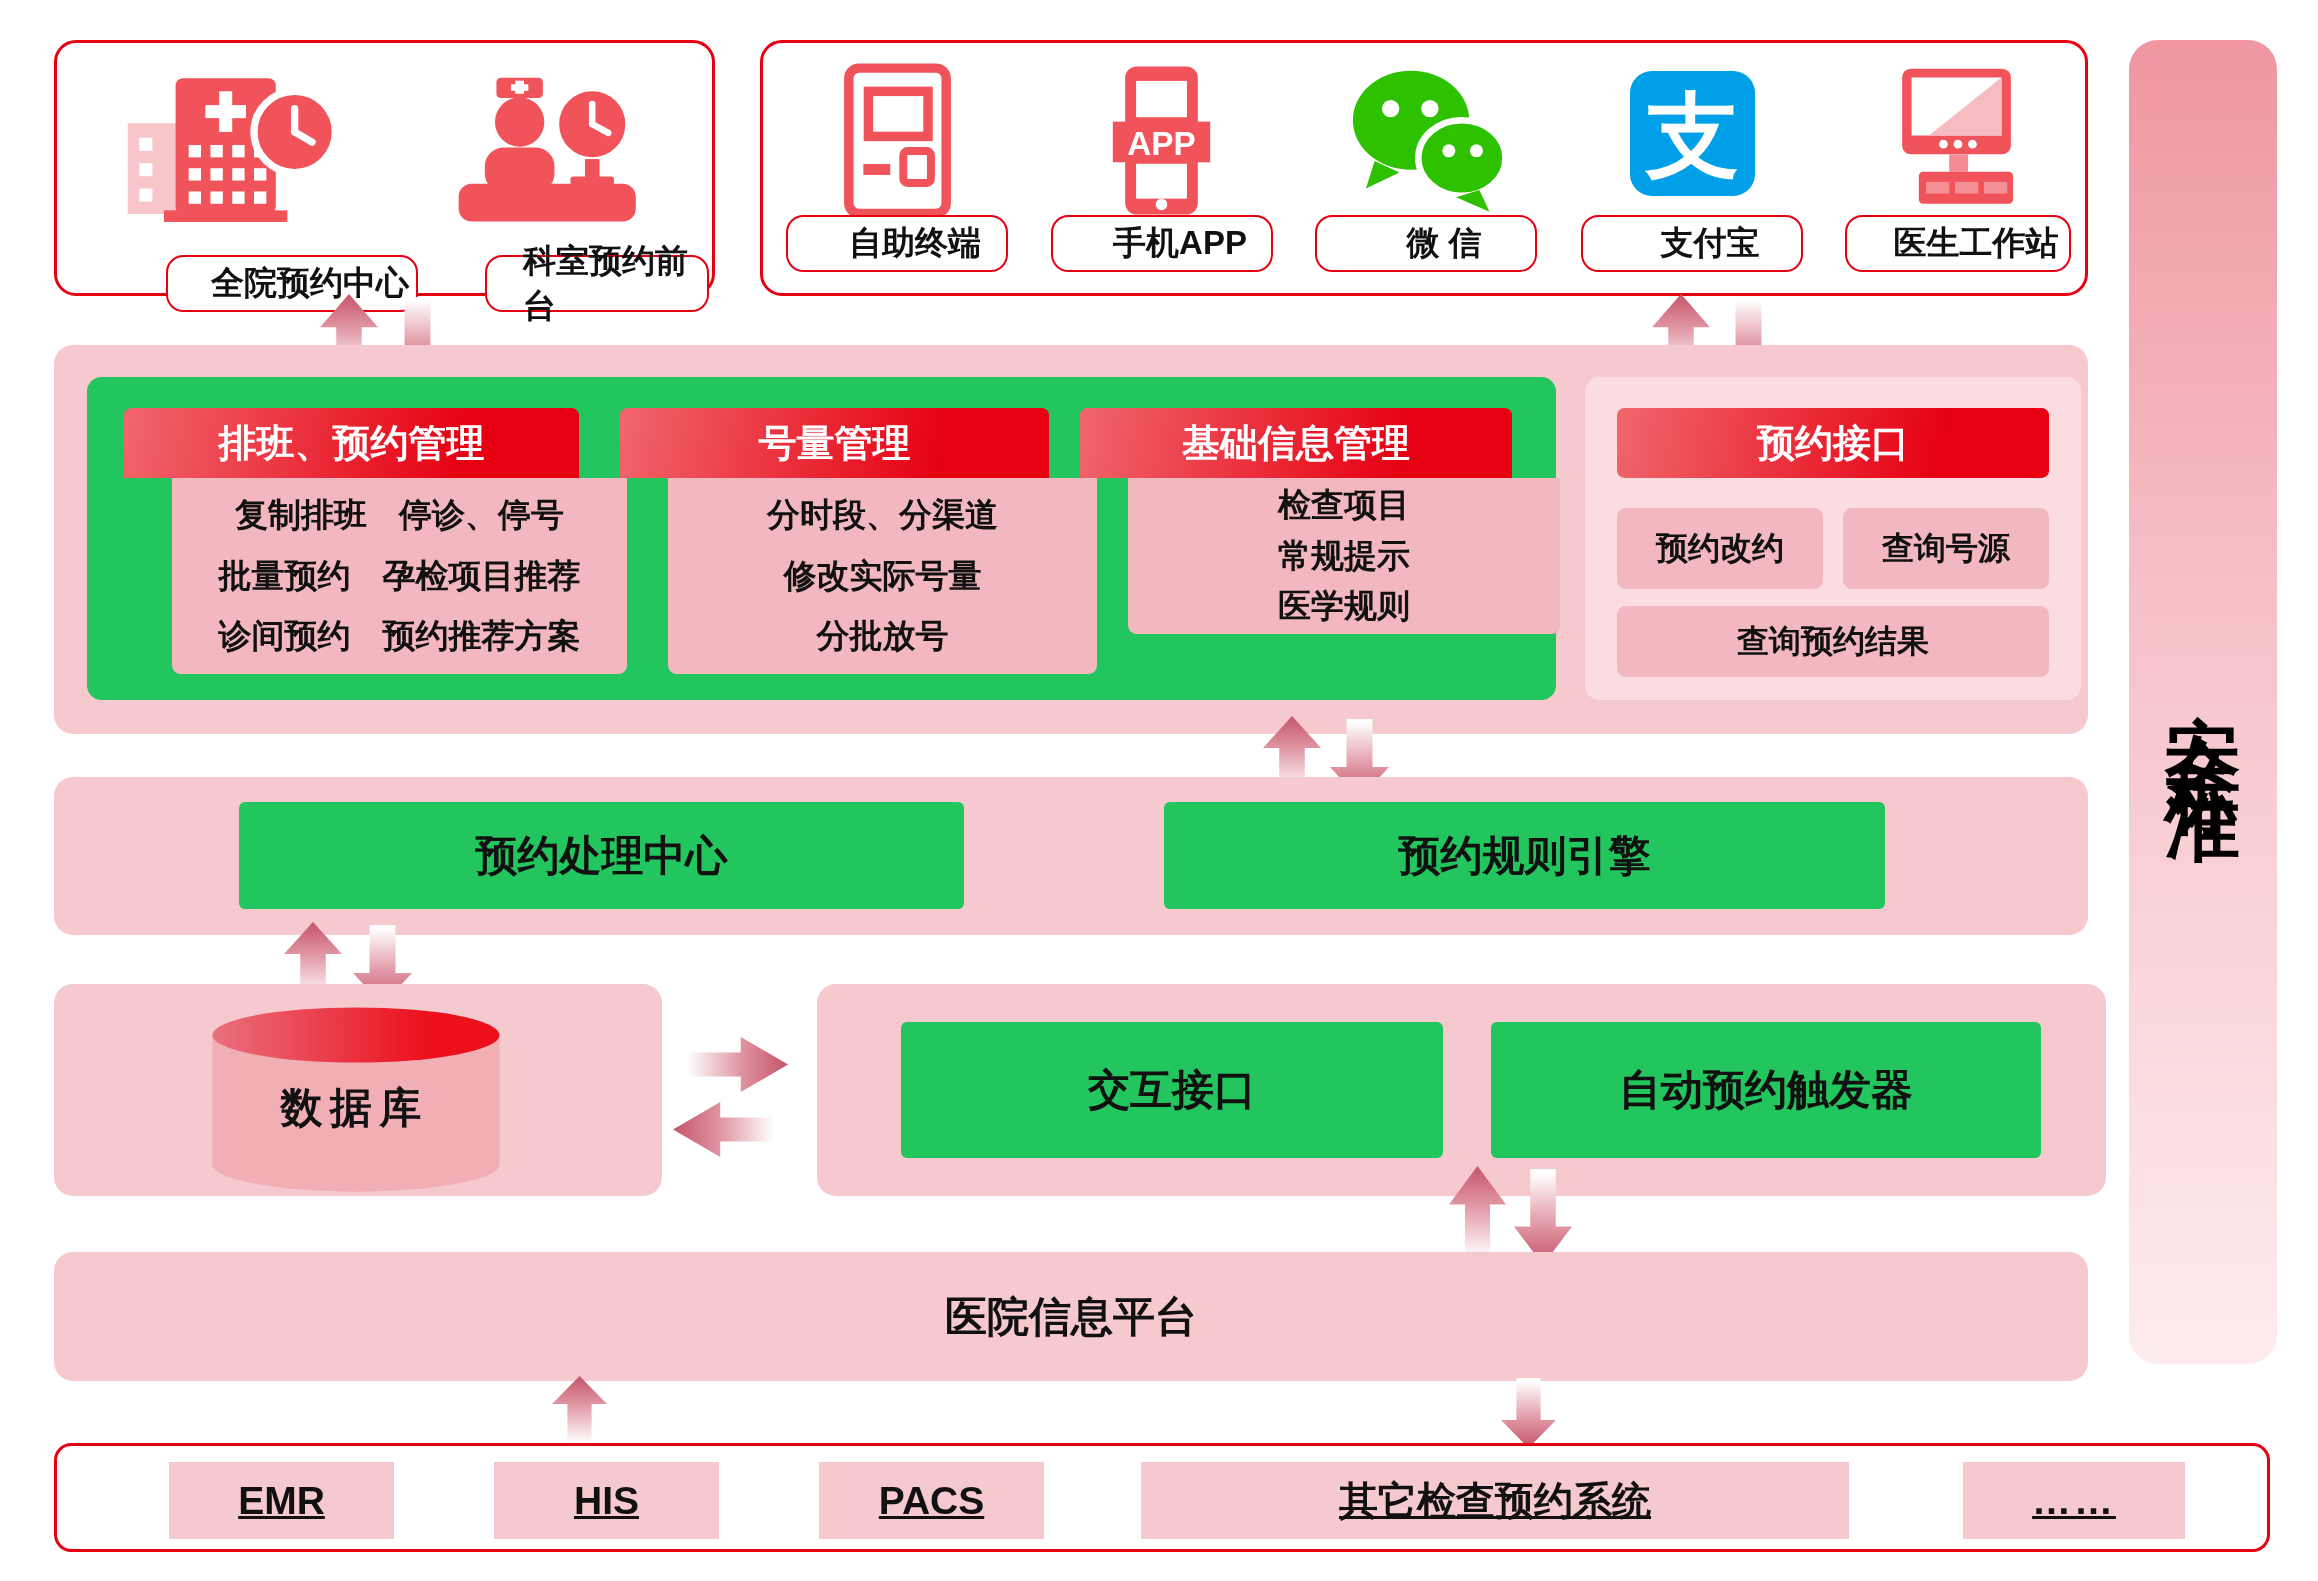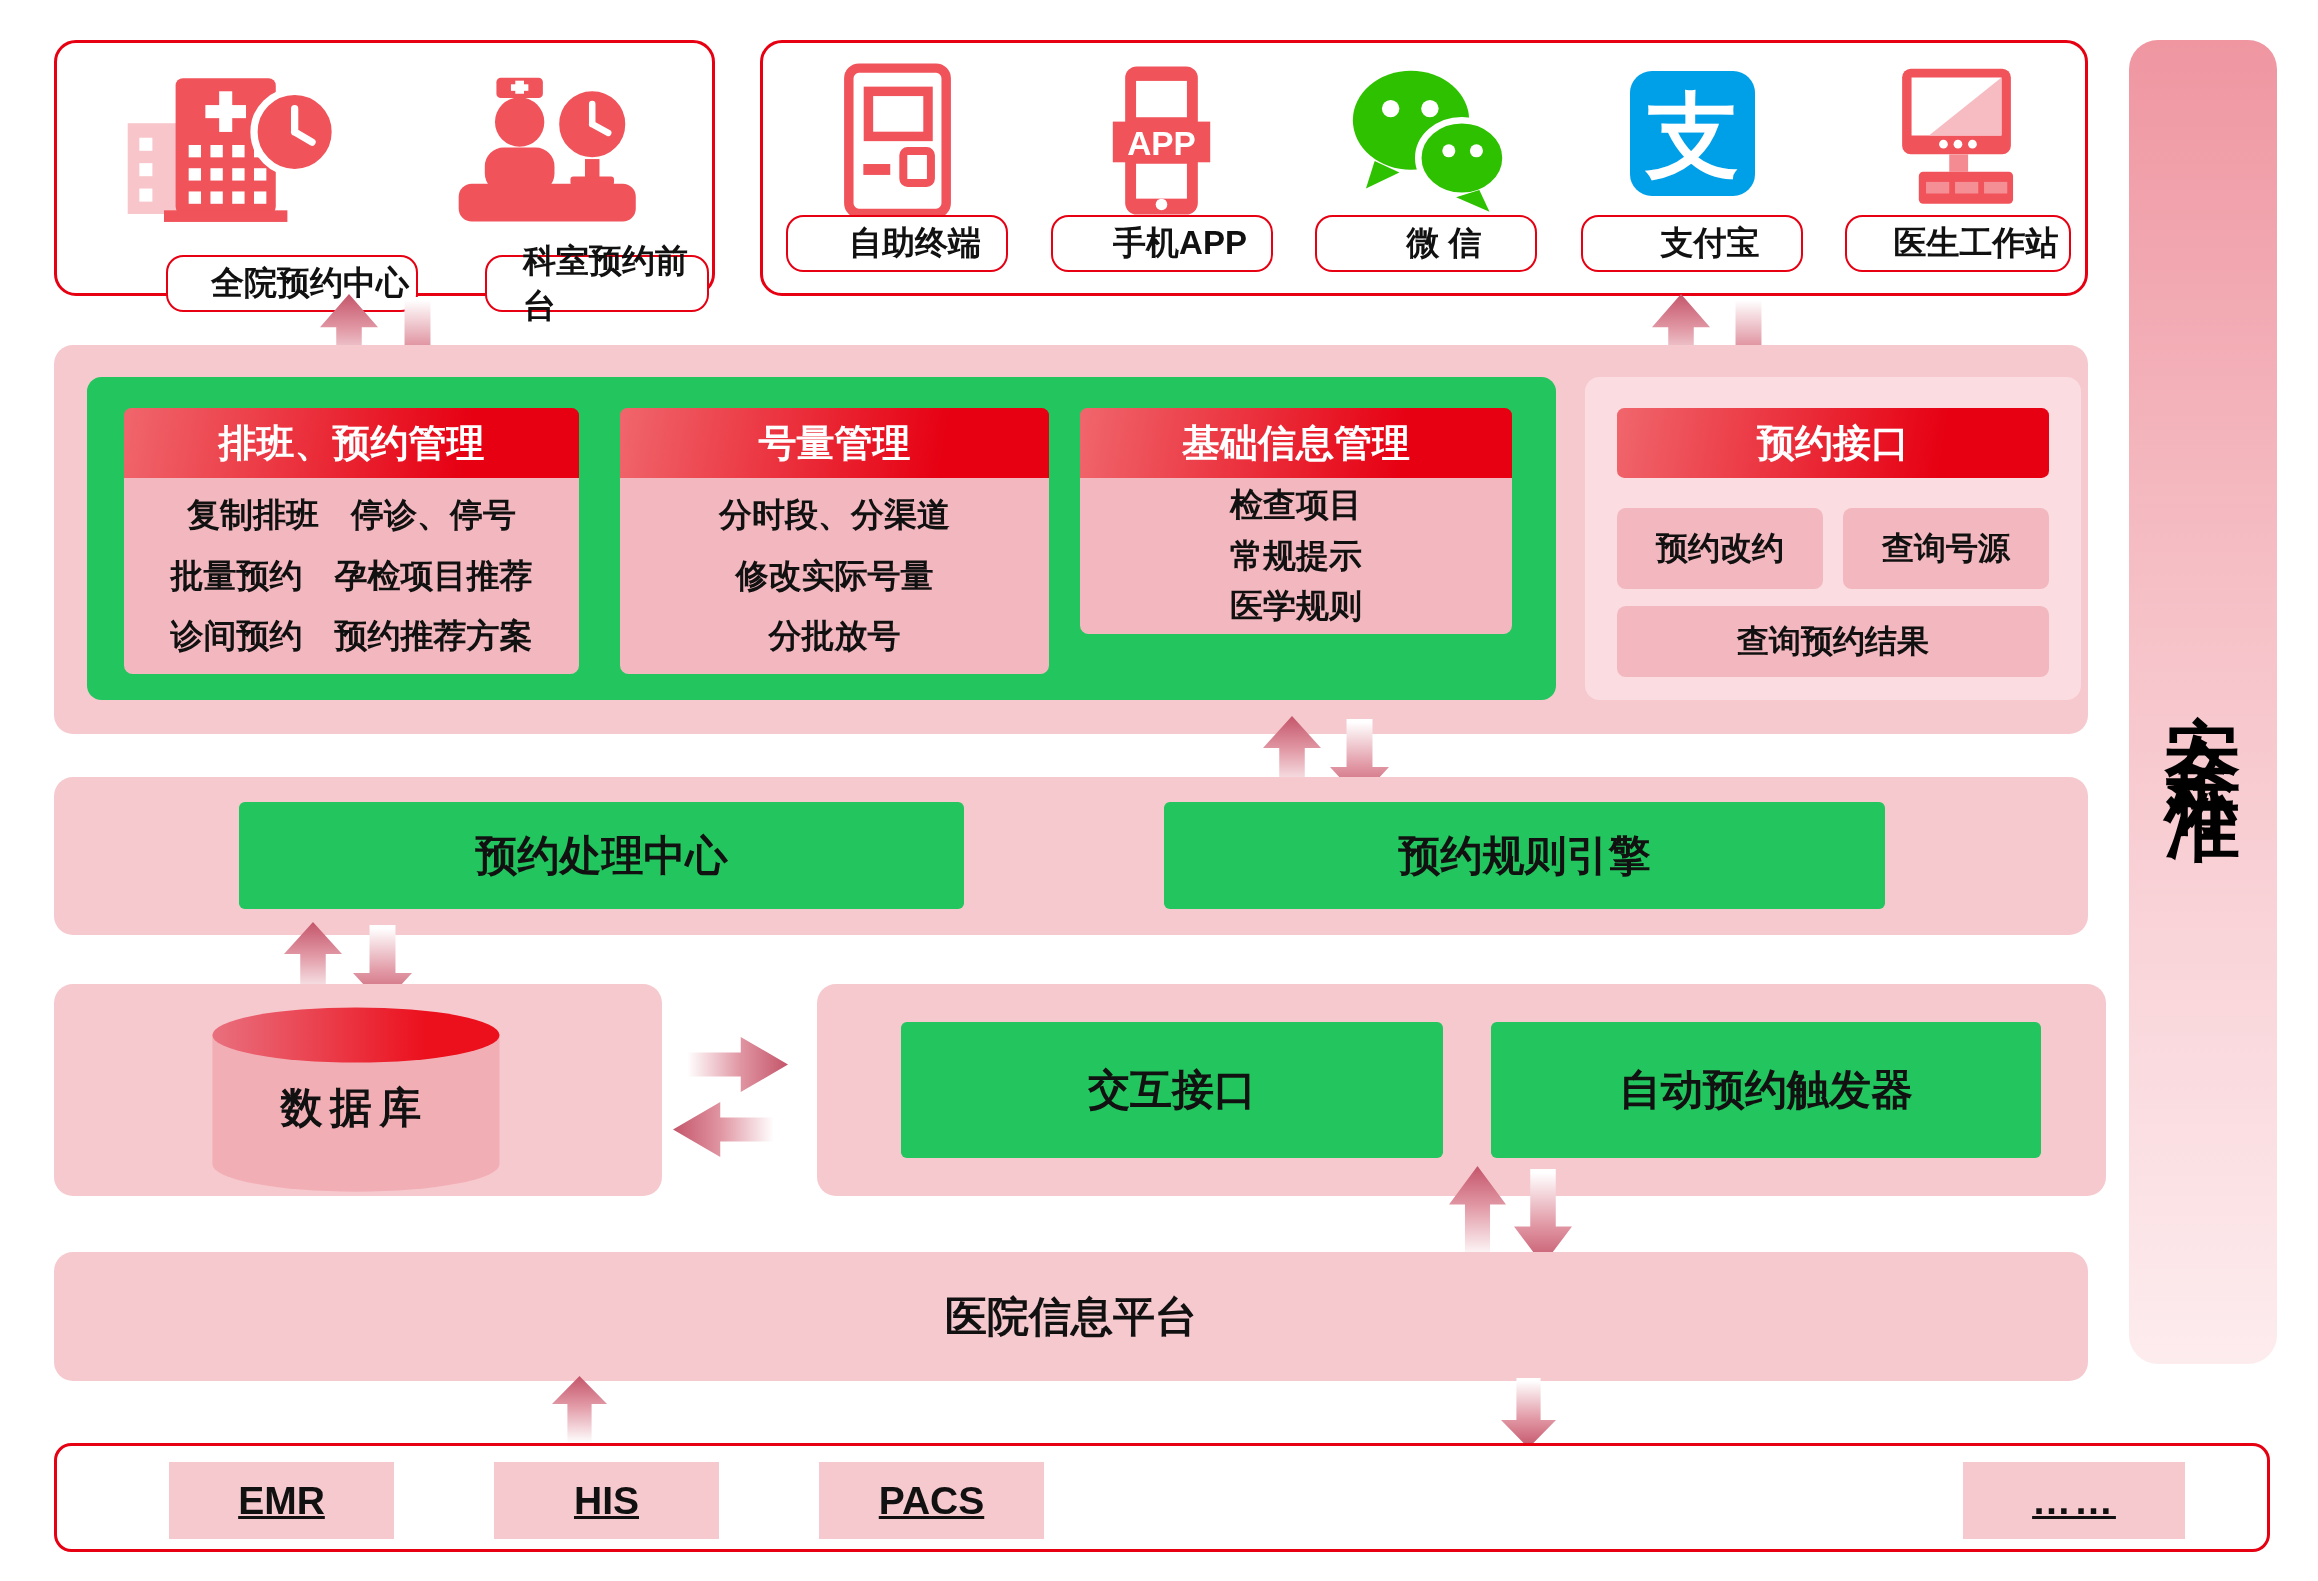--- a/index.html
+++ b/index.html
@@ -16,21 +16,21 @@
         font-weight:700;font-size:33px;color:#111;padding-left:36px;}
 
   
   .band{background:#f6c9ce;border-radius:19px;}
   .light-box{background:#22c55e;border-radius:14.5px;}
 
   
   .col-header{background:linear-gradient(100deg,#f0666c 0%,#e60012 75%);
               color:#ffffff;font-weight:700;font-size:38px;border-radius:7.3px 7.3px 0 0;}
   .col-body{background:#f3b8bf;border-radius:0 0 8.7px 8.7px;display:flex;
-            flex-direction:column;justify-content:space-evenly;}
+            flex-direction:column;justify-content:space-evenly;margin-left:48px;}
   .col-row{display:flex;justify-content:center;gap:32px;font-weight:700;font-size:33px;color:#111;}
 
   .iface-panel{background:#fbdce1;border-radius:14.5px;}
   .iface-box{background:#f3b8bf;border-radius:8.7px;font-weight:700;font-size:32px;color:#111;}
 
   .big-label{font-weight:700;font-size:42px;color:#111;}
 
   
   .arr-up{clip-path:polygon(50% 0,100% 40%,72% 40%,72% 100%,28% 100%,28% 40%,0 40%);
           background:linear-gradient(to bottom,#c4556a 0%,#e095a2 40%,#ffffff 96%);}
@@ -296,17 +296,20 @@
 <div class="abs outline-panel" style="left:54px;top:1443px;width:2216px;height:109px;border-radius:17.4px">
   <div class="abs sys-box flexc" style="left:112px;top:16px;width:225px;height:77px">
     <span>EMR</span>
   </div>
   <div class="abs sys-box flexc" style="left:437px;top:16px;width:225px;height:77px">
     <span>HIS</span>
   </div>
   <div class="abs sys-box flexc" style="left:762px;top:16px;width:225px;height:77px">
     <span>PACS</span>
   </div>
+  <div class="abs sys-box flexc" style="left:1084px;top:16px;width:708px;height:77px">
+    <span>其它检查预约系统</span>
+  </div>
   <div class="abs sys-box flexc" style="left:1906px;top:16px;width:222px;height:77px">
     <span style="letter-spacing:2.9px">……</span>
   </div>
 </div>
 
 
 </body></html>

